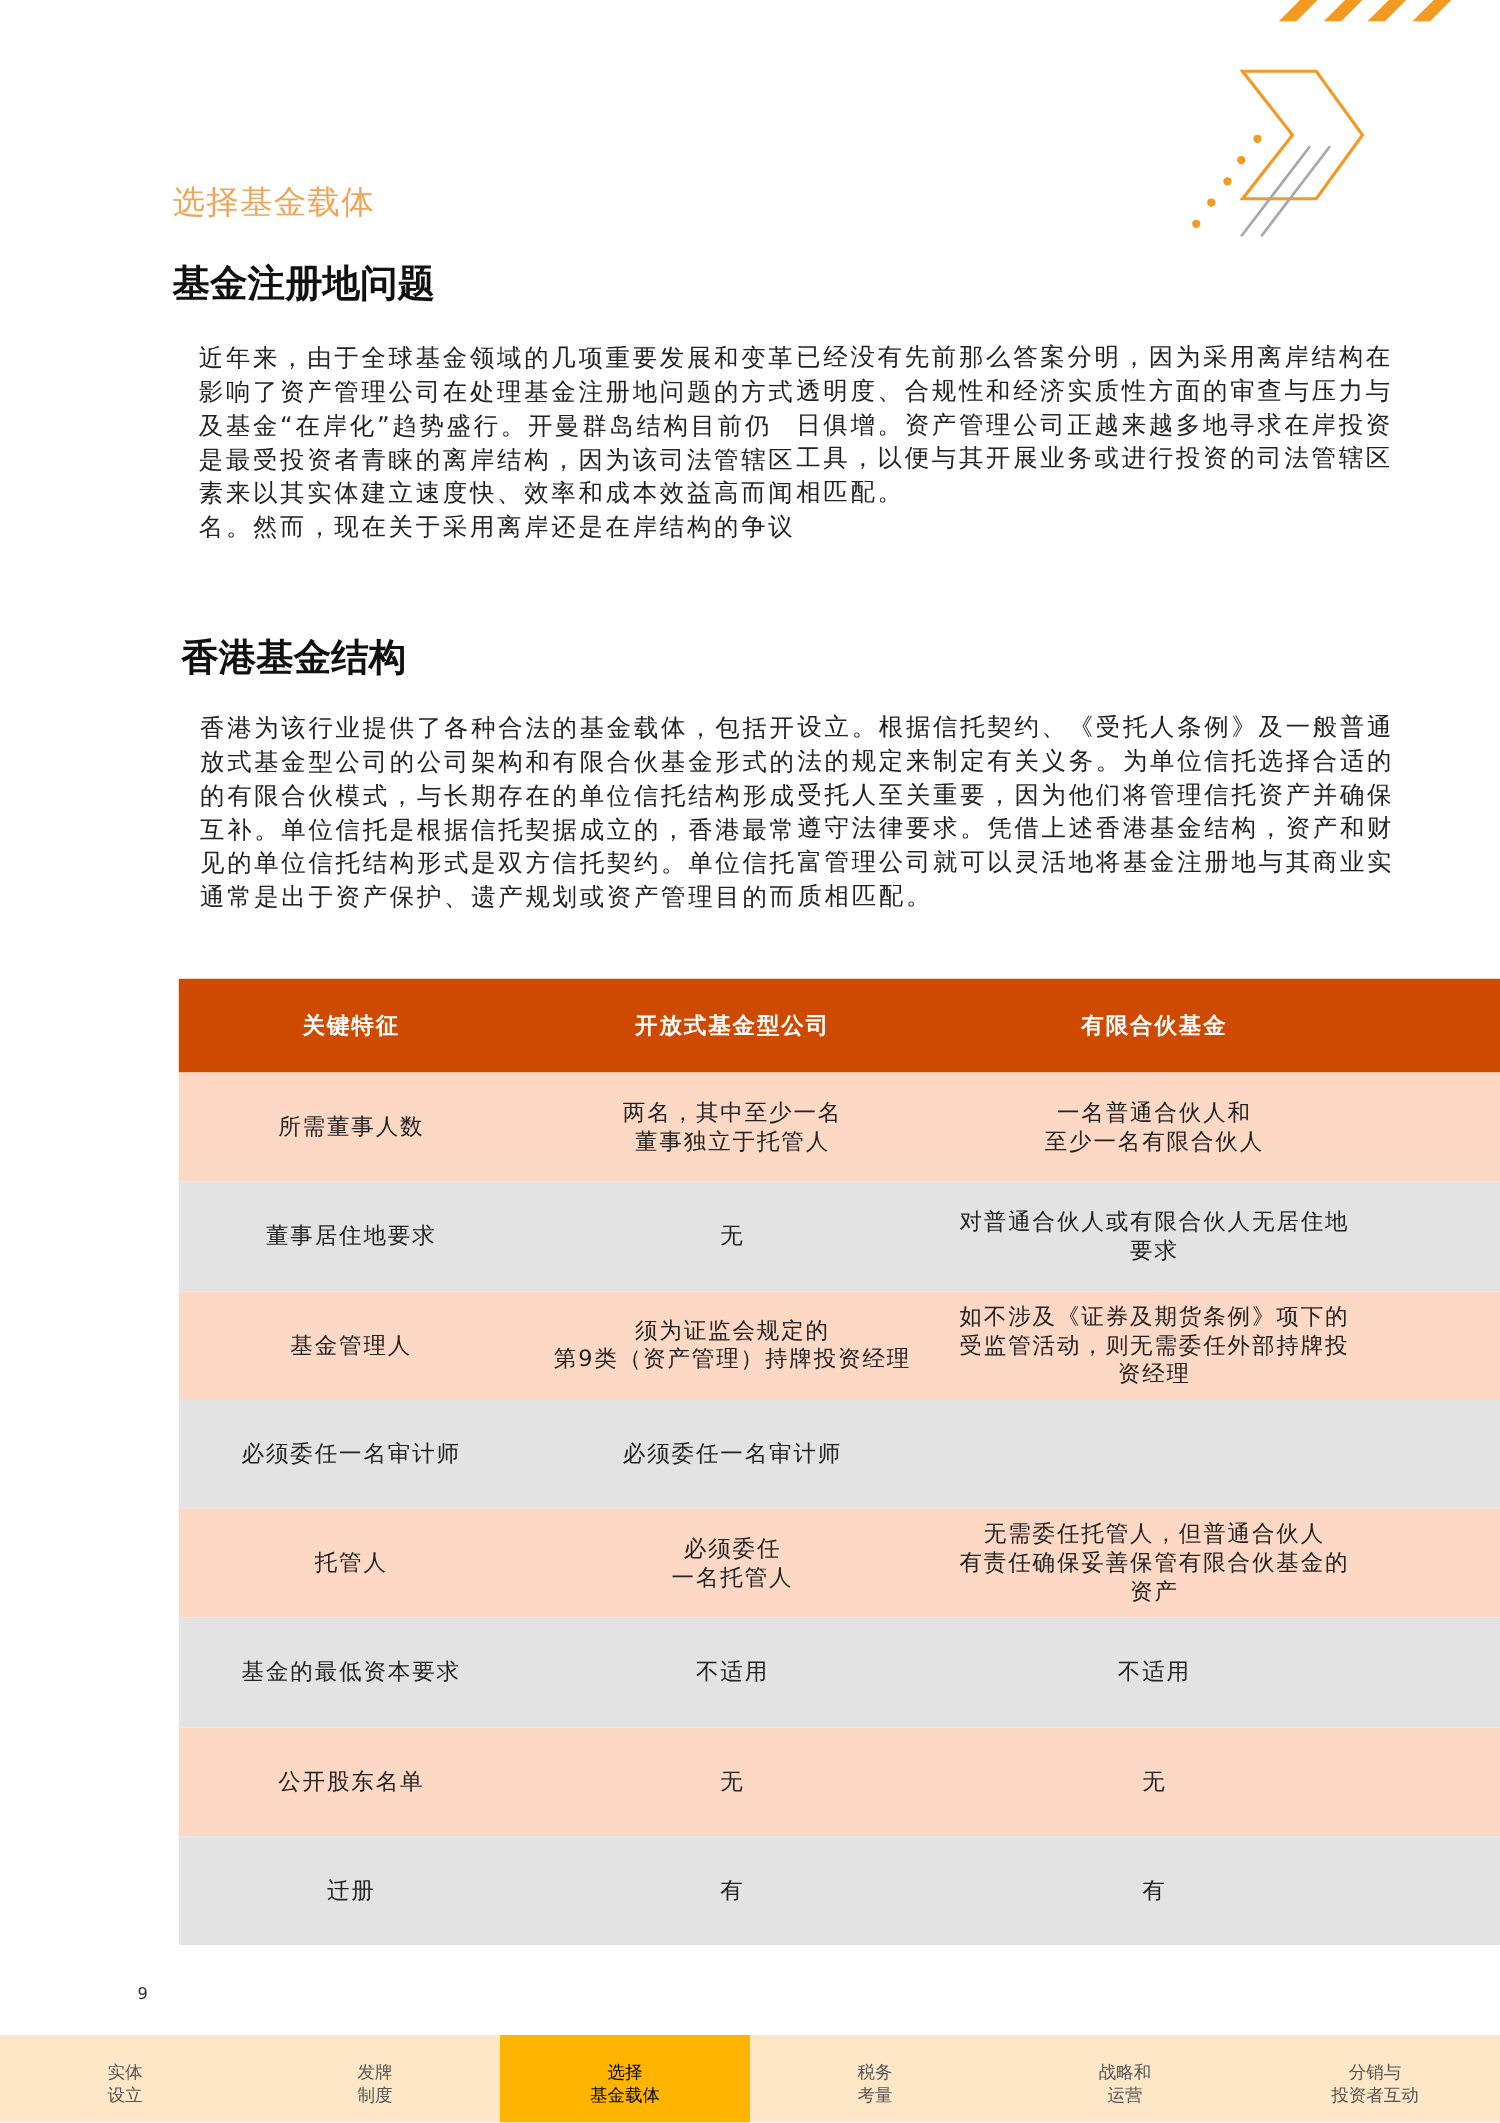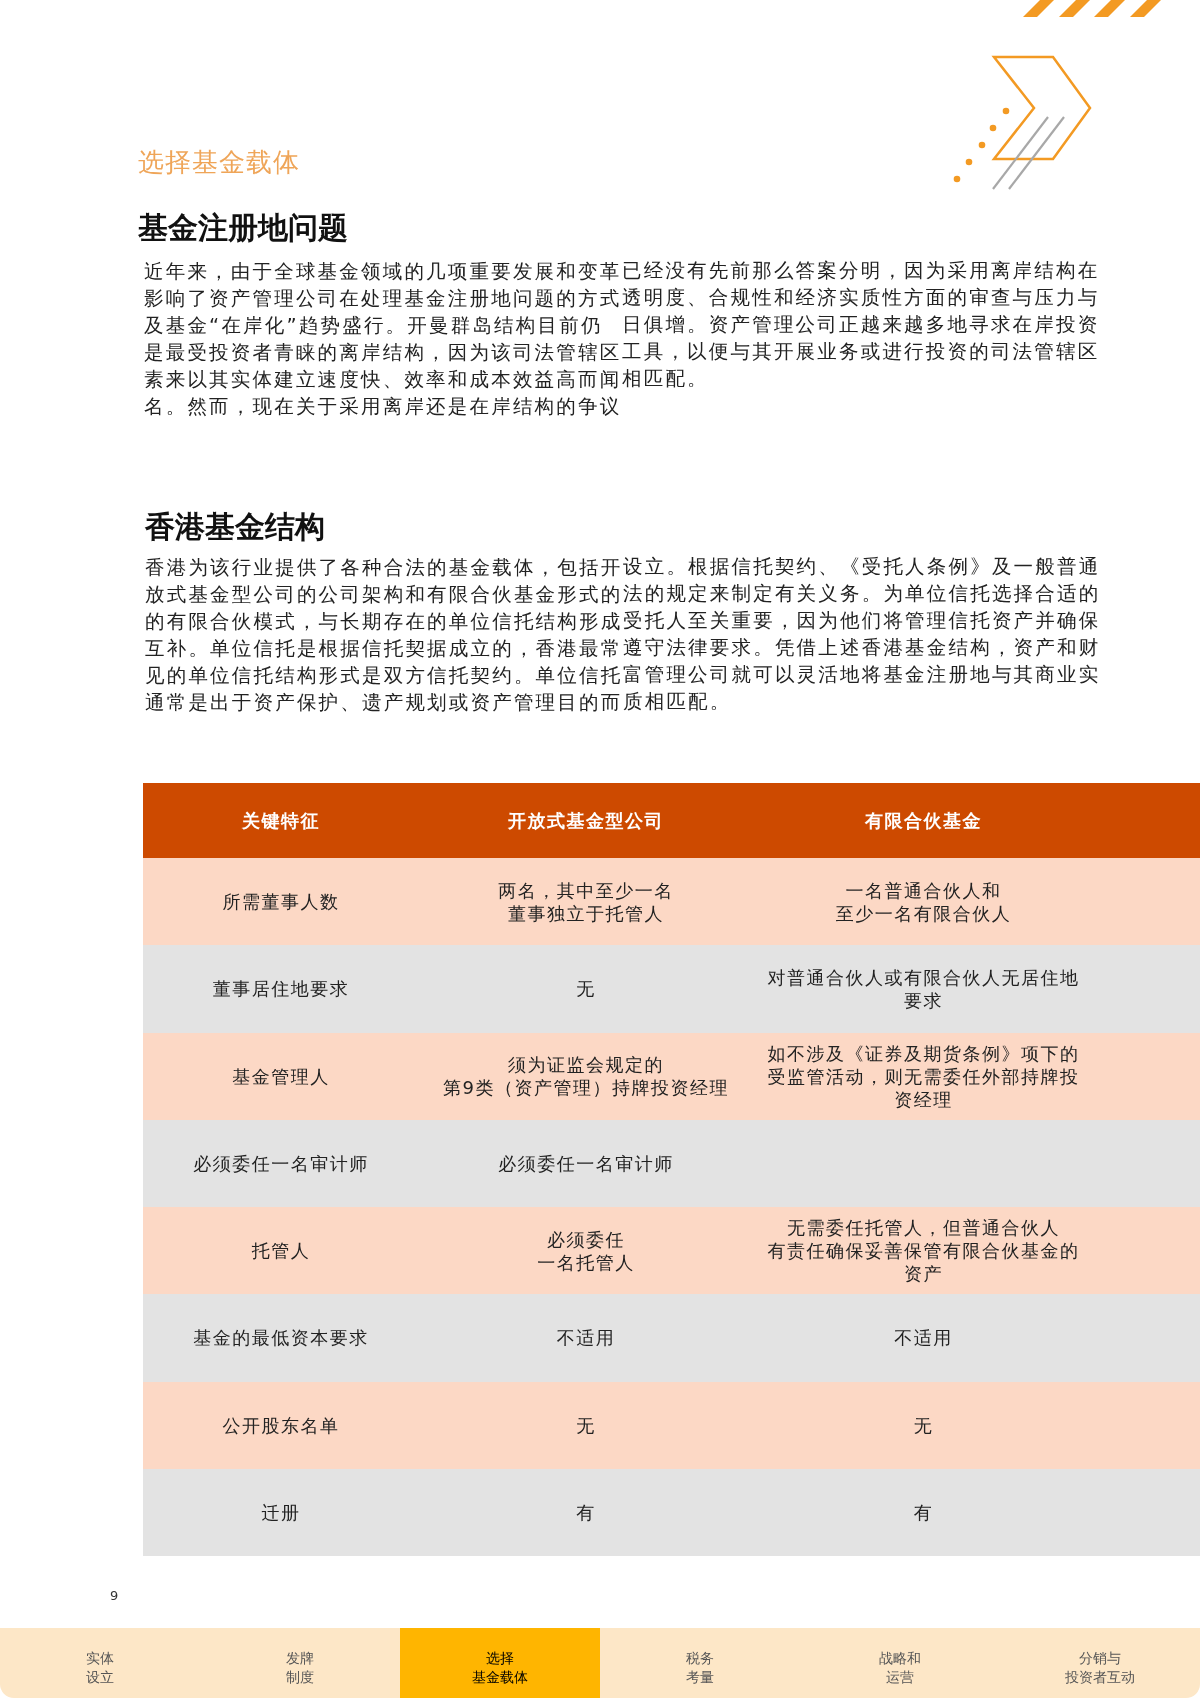--- a/index.html
+++ b/index.html
@@ -4,36 +4,35 @@
 <style>
   html, body { margin: 0; padding: 0; background: #ffffff; }
   #page {
     position: relative;
     width: 1200px;
     height: 1698px;
     overflow: hidden;
     background: #ffffff;
     font-family: "DejaVu Sans", "Liberation Sans", sans-serif;
     color: #222222;
-    border-radius: 14px;
   }
   .deco { position: absolute; left: 0; top: 0; }
   .section-title {
     position: absolute; left: 138px; top: 146px;
     font-size: 26px; line-height: 32px; font-weight: normal;
     color: #EFA558; margin: 0; letter-spacing: 1px;
     white-space: pre;
   }
   .heading {
     position: absolute; margin: 0;
     font-size: 30px; line-height: 28px; font-weight: bold;
     color: #111111; white-space: pre;
   }
   .para {
-    position: absolute; margin: 0;
+    position: absolute; margin: 15px;
     font-size: 19.5px; line-height: 27px;
     letter-spacing: 2.2px;
     color: #222222;
     white-space: pre;
   }
   .tbl {
     position: absolute; left: 143px; top: 783px; width: 1126px;
   }
   .tr {
     display: grid;

